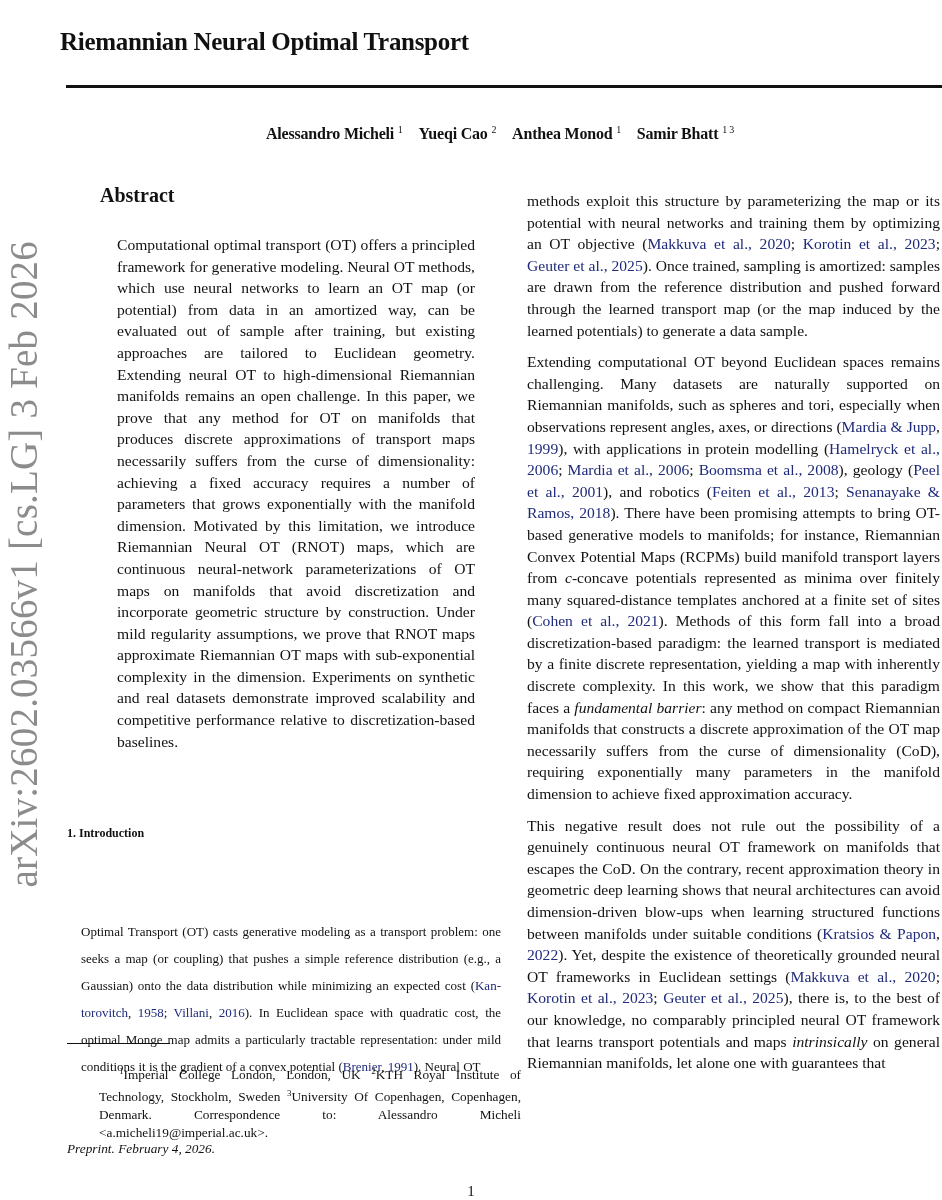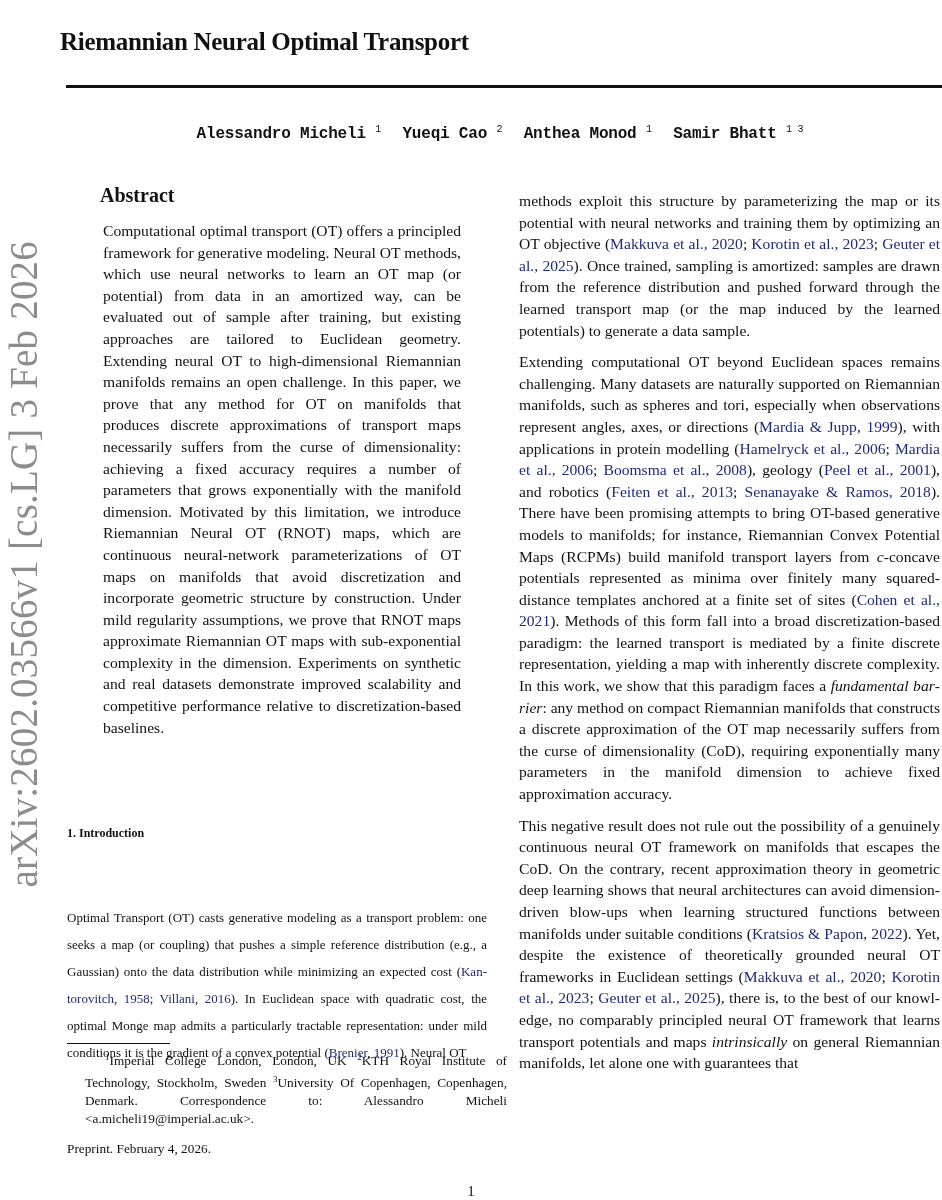--- a/index.html
+++ b/index.html
@@ -17,21 +17,21 @@
   .title {
     position: absolute; left: 60px; top: 28px; width: 880px; 
     font-size: 25px; font-weight: bold; letter-spacing: -0.3px;
   }
   .title-rule {
     position: absolute; left: 66px; top: 85px; width: 876px; height: 3px;
     background: #111111;
   }
   .authors {
     position: absolute; left: 60px; top: 124px; width: 880px; text-align: center;
-    font-size: 16px; font-weight: bold; letter-spacing: -0.2px; font-family: Liberation Mono, monospace;
+    font-size: 16px; font-weight: bold; letter-spacing: -0.2px;
   }
   .authors .author { margin: 0 6px; }
   .authors sup { font-size: 10px; font-weight: normal; vertical-align: 6px; }
   .abstract-heading {
     position: absolute; left: 100px; top: 184px; width: 390px; 
     font-size: 20px; font-weight: bold;
   }
   .abstract-body {
     position: absolute; left: 103px; top: 220px; width: 358px;
     font-size: 15.6px; line-height: 21.6px; text-align: justify; hyphens: manual;
@@ -46,32 +46,32 @@
   .footnote-rule {
     position: absolute; left: 67px; top: 1043px; width: 103px; height: 1px; background: #111;
   }
   .footnote {
     position: absolute; left: 85px; top: 1048px; width: 422px;
     font-size: 13.3px; line-height: 18px; text-align: justify;
   }
   .footnote sup { font-size: 9px; vertical-align: 5px; }
   .footnote .indent { display: inline-block; width: 20px; }
   .preprint-note {
-    position: absolute; left: 67px; top: 1141px; font-size: 13.3px; 
+    position: absolute; left: 67px; top: 1141px; font-size: 13.3px; font-style: italic;
   }
   .right-col {
     position: absolute; left: 519px; top: 190px; width: 421px;
     font-size: 15.6px; line-height: 21.6px; text-align: justify;
   }
-  .right-col p { margin: 0 0 10px 0; }
+  .right-col p { margin: 0 0 10px 8px; }
   .cite { color: #1f2a7a; cursor: pointer; }
   .page-number {
     position: absolute; left: 0; top: 1183px; width: 942px; text-align: center; font-size: 15px;
   }
-  p { margin: 0; }
+  p { margin: 14px; }
 </style>
 </head>
 <body>
 
 <div class="arxiv-stamp">arXiv:2602.03566v1  [cs.LG]  3 Feb 2026</div>
 
 <div class="title">Riemannian Neural Optimal Transport</div>
 <div class="title-rule"></div>
 
 <div class="authors">

